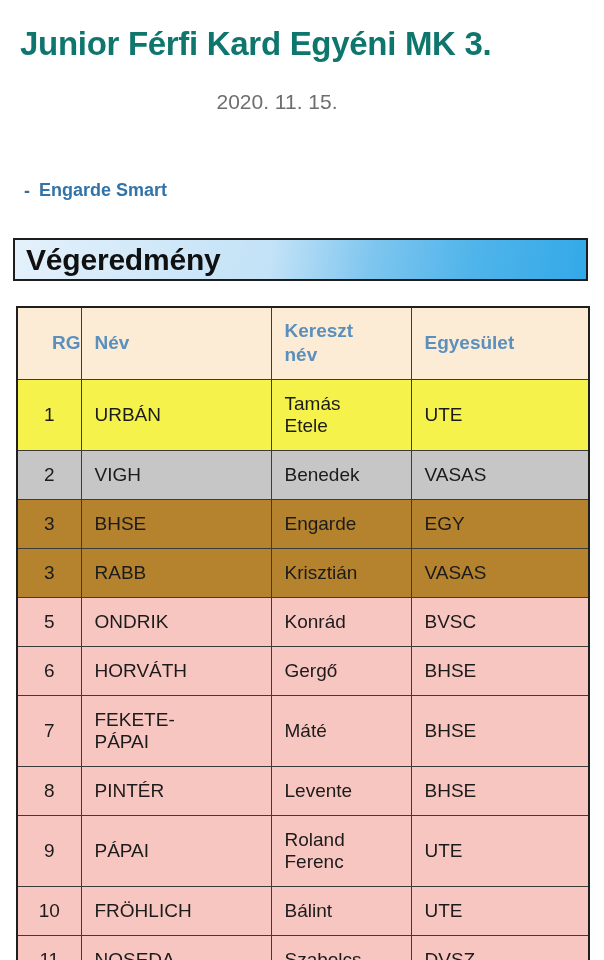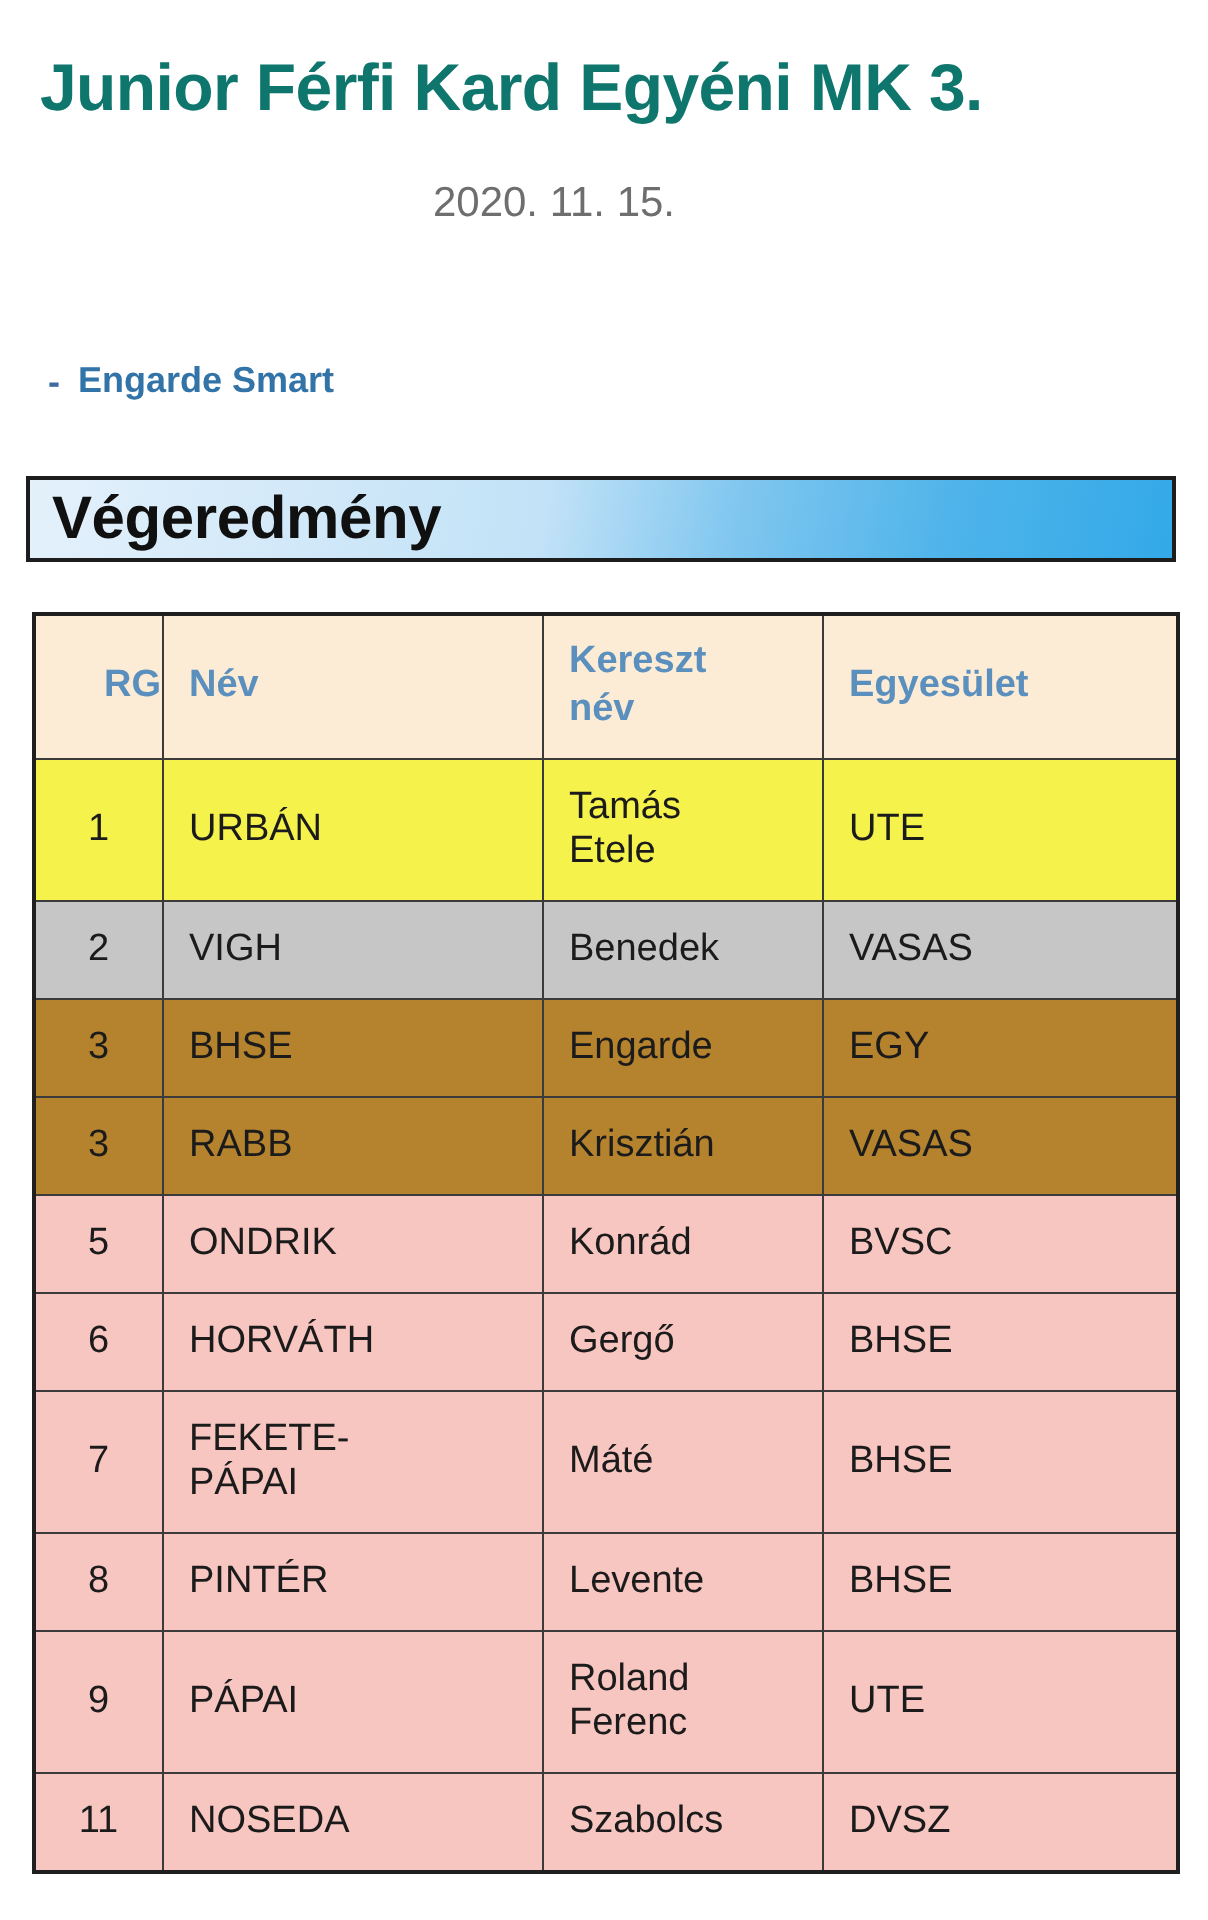--- a/index.html
+++ b/index.html
@@ -251,20 +251,26 @@
         <tr class="rank-plain h-2">
           <td class="cell-rg">9</td>
           <td class="cell-name">PÁPAI</td>
           <td class="cell-first">
             <span class="break">Roland</span>
             <span class="break">Ferenc</span>
           </td>
           <td class="cell-club">UTE</td>
         </tr>
         <tr class="rank-plain h-1">
+          <td class="cell-rg">10</td>
+          <td class="cell-name">FRÖHLICH</td>
+          <td class="cell-first">Bálint</td>
+          <td class="cell-club">UTE</td>
+        </tr>
+        <tr class="rank-plain h-1">
           <td class="cell-rg">11</td>
           <td class="cell-name">NOSEDA</td>
           <td class="cell-first">Szabolcs</td>
           <td class="cell-club">DVSZ</td>
         </tr>
       </tbody>
   </table>
 
 </div>
 

